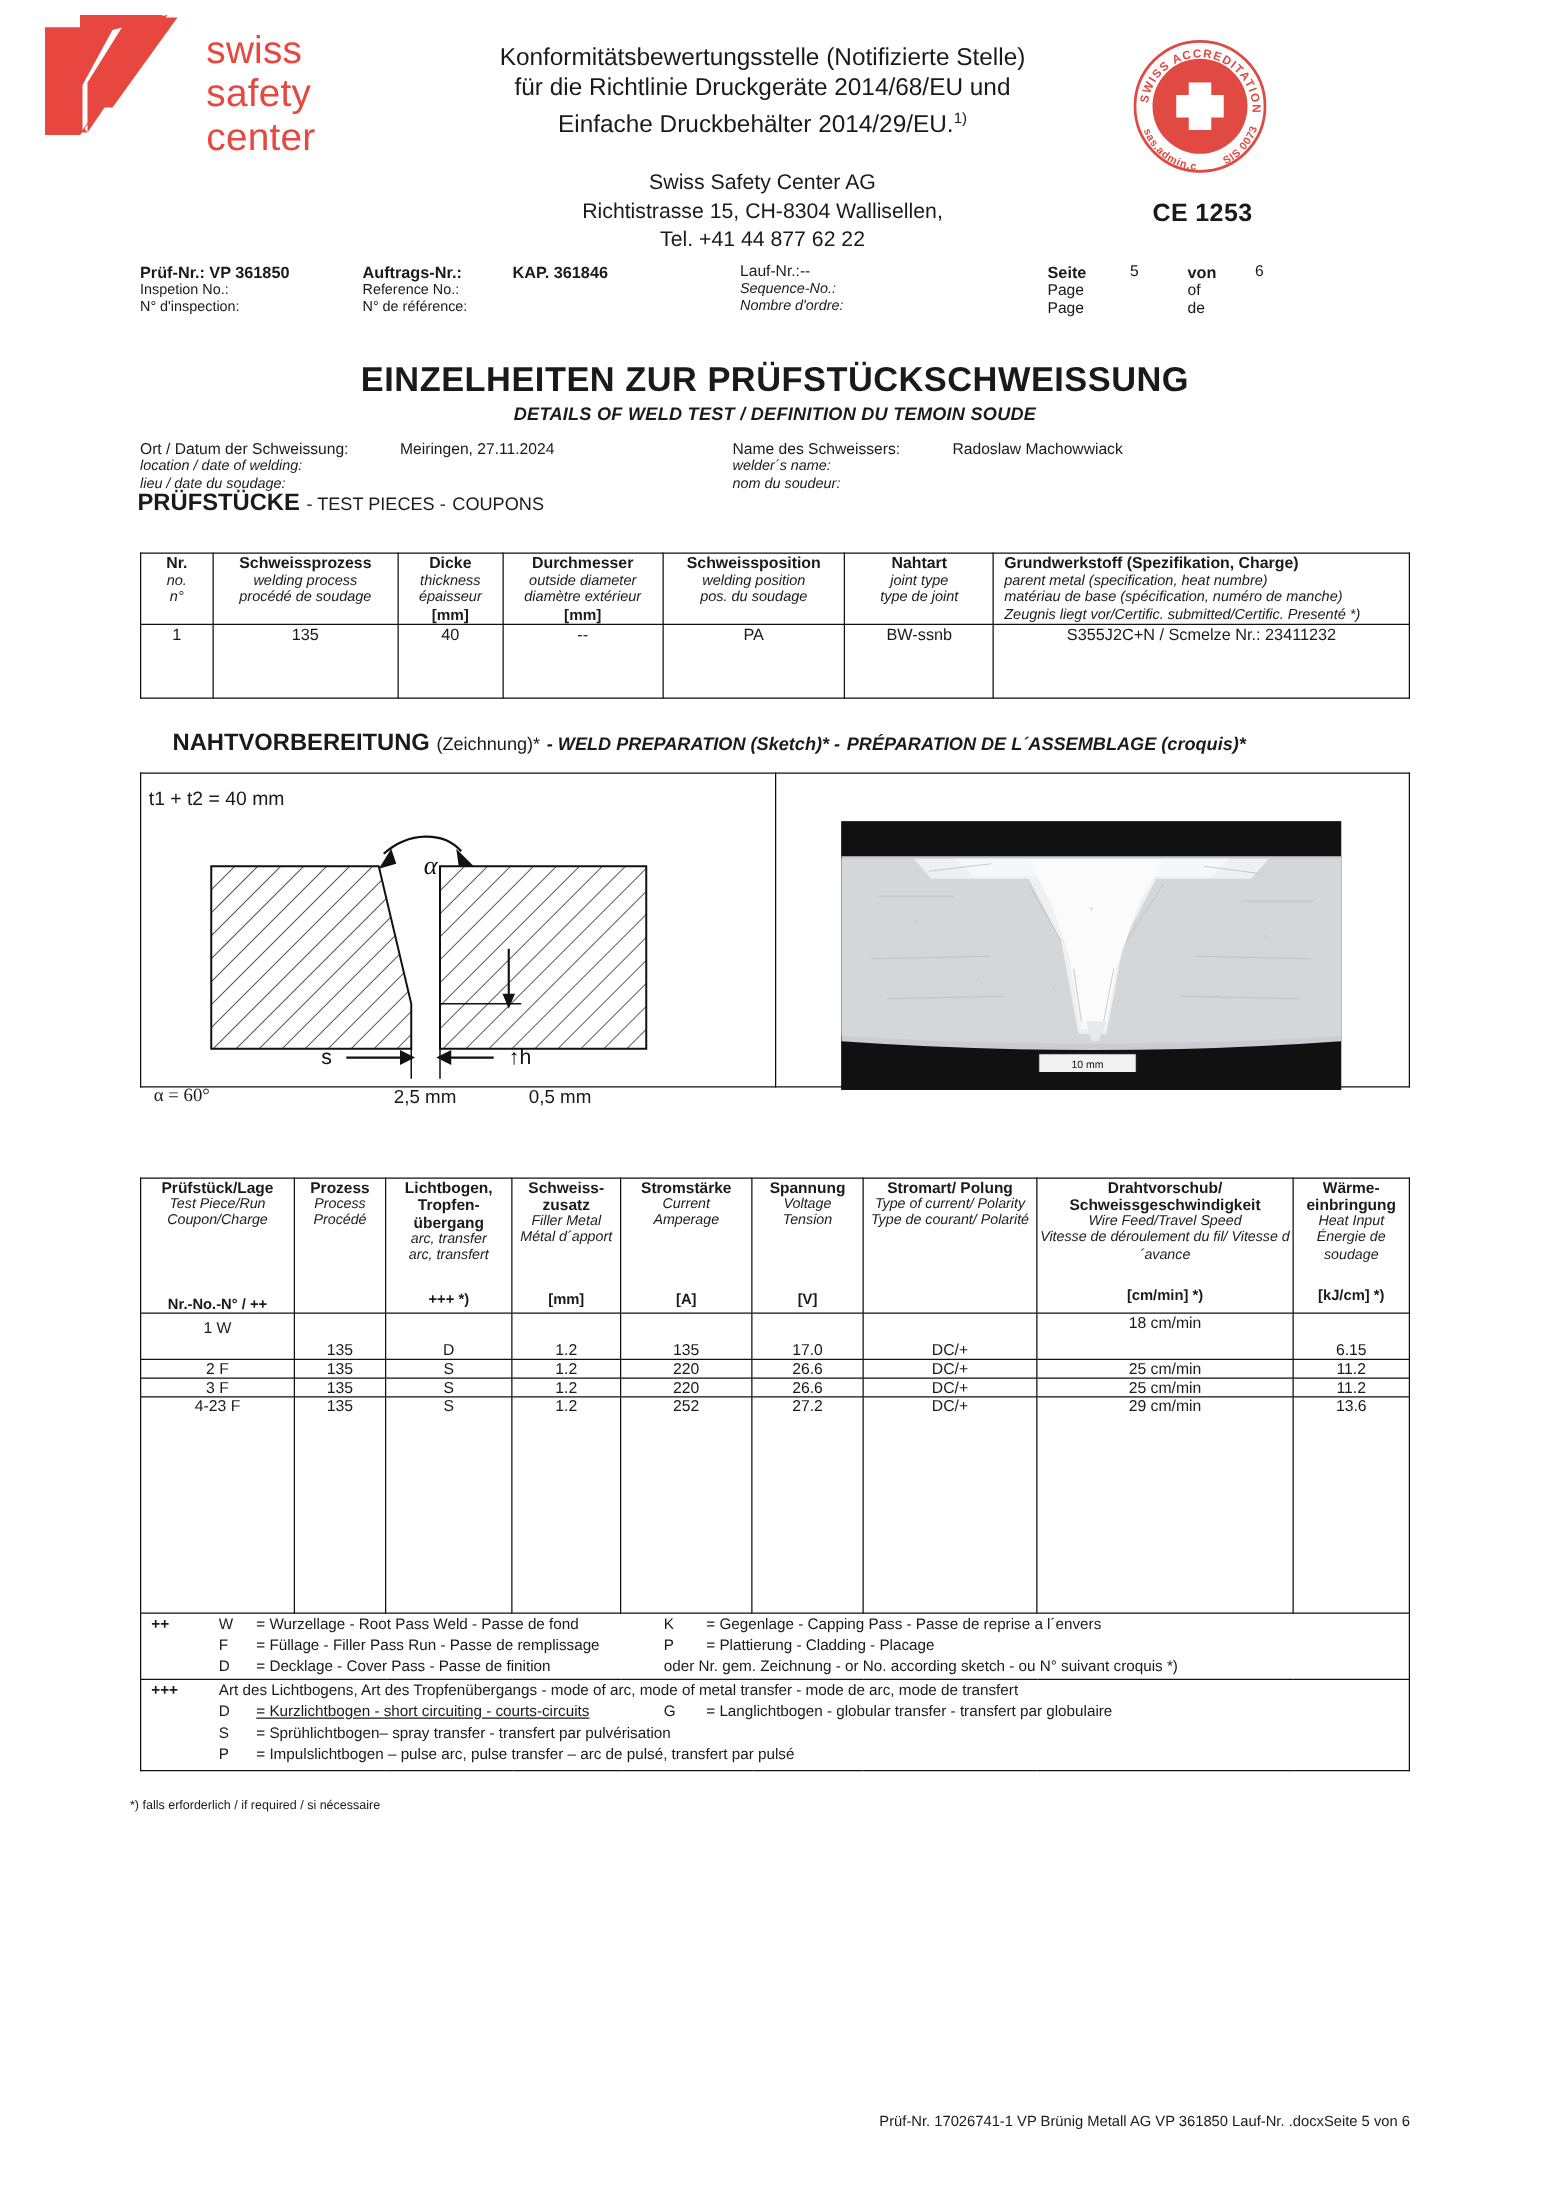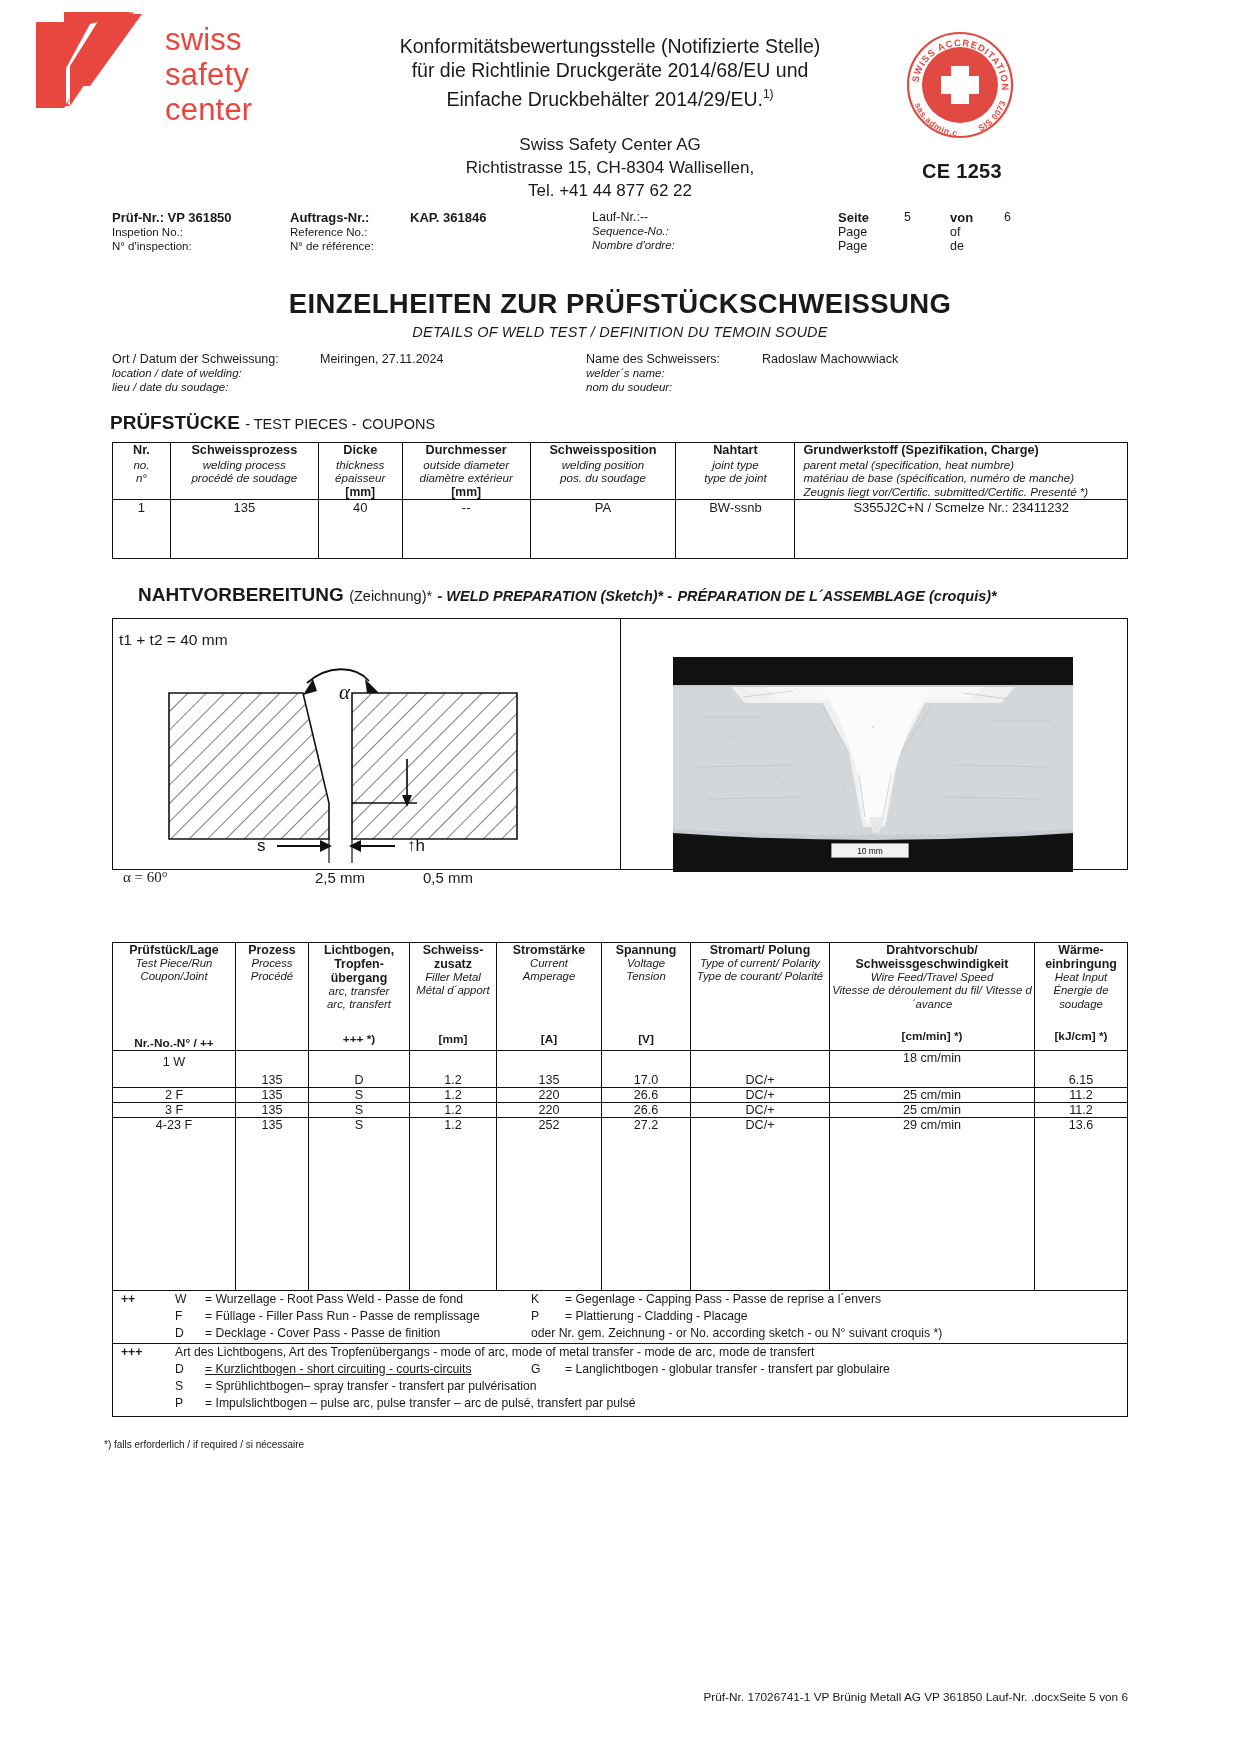--- a/index.html
+++ b/index.html
@@ -27,21 +27,21 @@
   
   .idrow{position:absolute;left:112px;top:210px;width:1015px;height:50px;font-size:12.5px;}
   .idrow .cell{position:absolute;}
   .idrow .b{font-weight:bold;font-size:13px;}
   .idrow .sub{font-size:11.5px;line-height:14px;}
   .idrow .it{font-style:italic;}
 
   
   .title-wrap{position:absolute;left:0;top:288px;width:1240px;text-align:center;}
   .title{font-size:27.5px;font-weight:bold;letter-spacing:.4px;}
-  .subtitle{margin-top:4px;font-size:14.5px;font-style:italic;font-weight:normal;letter-spacing:.2px;}
+  .subtitle{margin-top:4px;font-size:14.5px;font-style:italic;font-weight:bold;letter-spacing:.2px;}
 
   
   .locrow{position:absolute;left:112px;top:352px;width:1015px;font-size:12.5px;}
   .locrow .sub{font-size:11.5px;font-style:italic;line-height:14px;}
 
   
   .sec{position:absolute;font-size:19px;font-weight:bold;}
   .sec .sm{font-size:14.5px;font-weight:bold;}
   .sec .smi{font-size:14.5px;font-style:italic;font-weight:bold;}
   .sec .n{font-weight:normal;}
@@ -174,21 +174,21 @@
     </div>
     <div style="position:absolute;left:208px;top:0;">Meiringen, 27.11.2024</div>
     <div style="position:absolute;left:474px;top:0;">
       <div>Name des Schweissers:</div>
       <div class="sub">welder´s name:</div>
       <div class="sub">nom du soudeur:</div>
     </div>
     <div style="position:absolute;left:650px;top:0;">Radoslaw Machowwiack</div>
   </div>
 
-  <div class="sec" style="left:110px;top:412px;">
+  <div class="sec" style="left:110px;top:392px;">
     <span>PRÜFSTÜCKE</span>
     <span class="sm n">- TEST PIECES -</span>
     <span class="sm n">COUPONS</span>
   </div>
 
   <table class="tbl" style="left:112px;top:442px;width:1016px;">
     <tbody>
         <tr>
       <td class="th1" style="width:58px;">
         <span>Nr.</span>
@@ -336,21 +336,21 @@
   </tbody>
     </table>
 
 
   <table class="tbl tbl2" style="left:112px;top:942px;width:1016px;">
     <tbody>
         <tr>
       <td class="th2" style="width:122px;">
         <span>Prüfstück/Lage</span>
         <span class="i">Test Piece/Run</span>
-        <span class="i">Coupon/Joint</span>
+        <span class="i">Coupon/Charge</span>
         <span class="u" style="margin-top:52px;">Nr.-No.-N° / ++</span>
       </td>
       <td class="th2" style="width:72px;">
         <span>Prozess</span>
         <span class="i">Process</span>
         <span class="i">Procédé</span>
       </td>
       <td class="th2" style="width:100px;">
         <span>Lichtbogen, Tropfen- übergang</span>
         <span class="i">arc, transfer</span>

